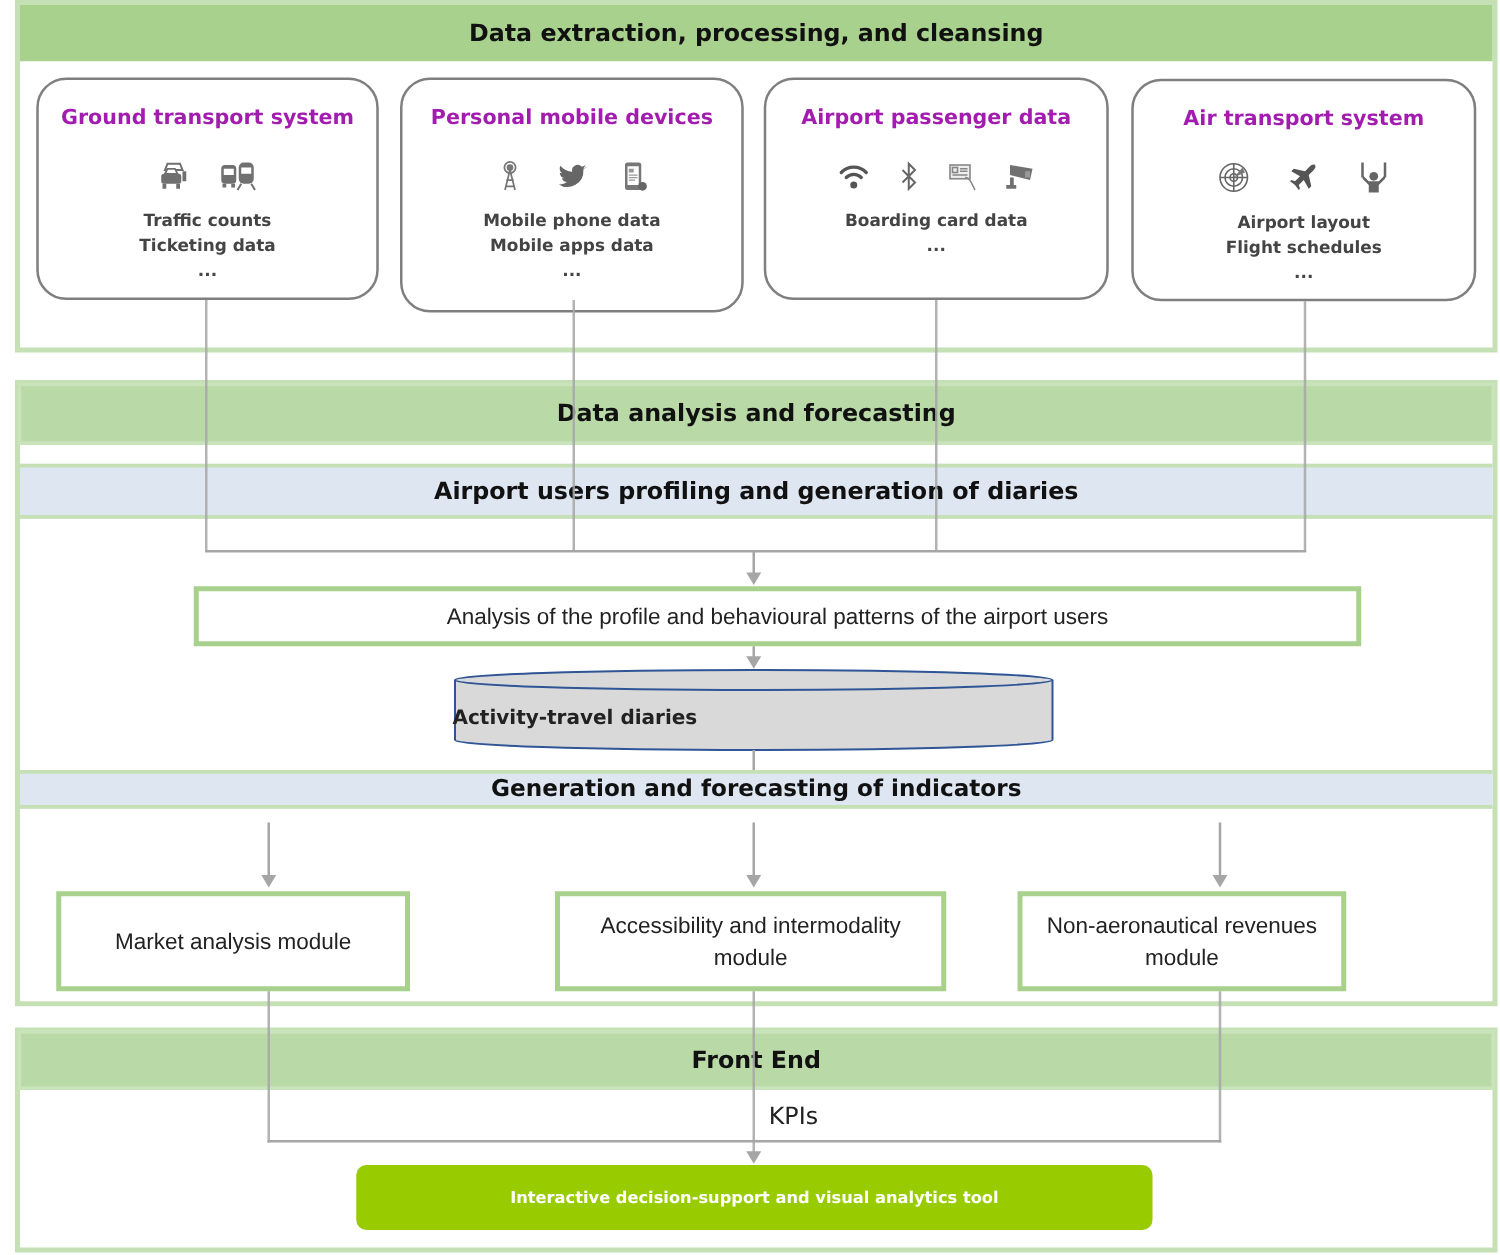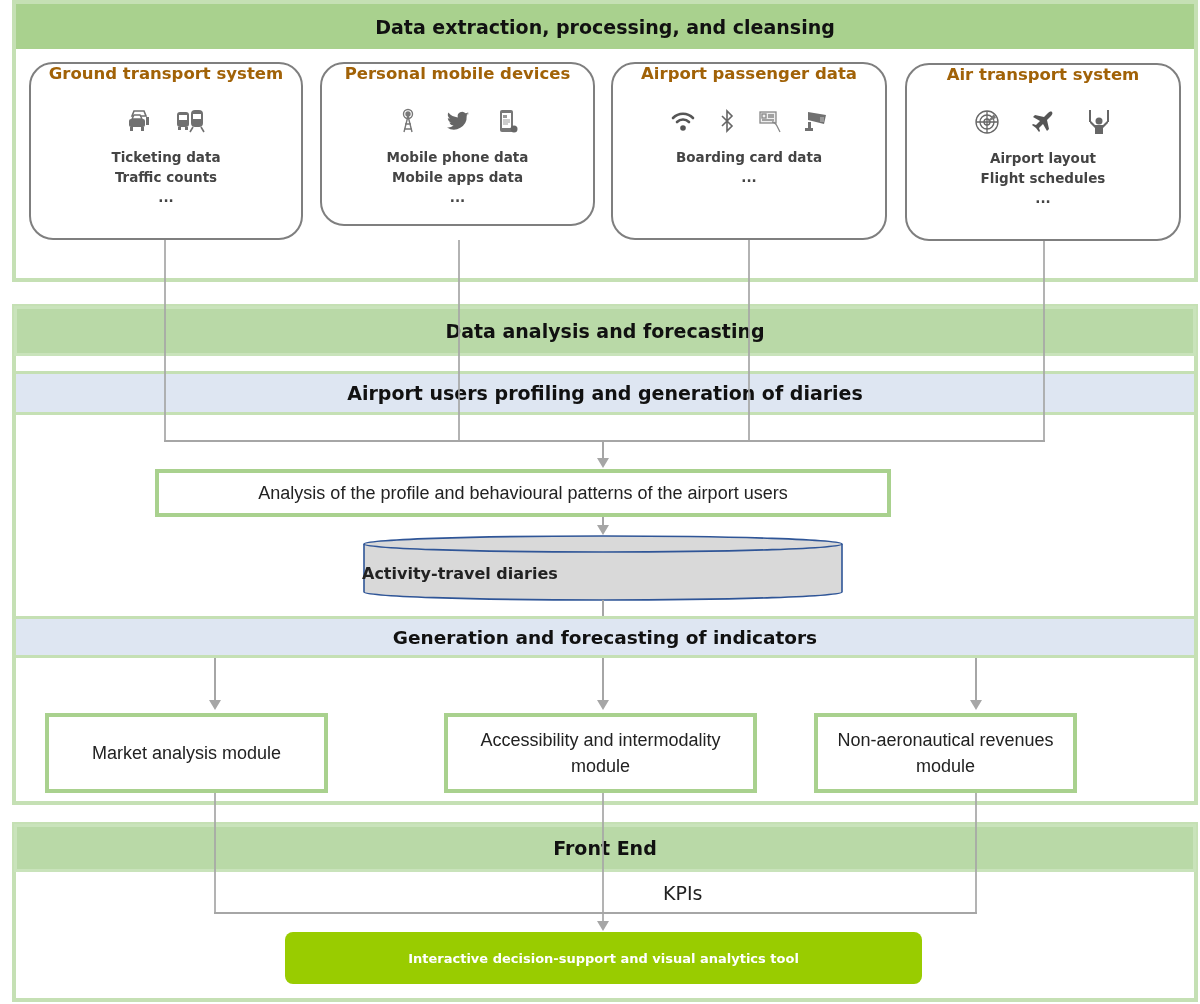--- a/index.html
+++ b/index.html
@@ -6,21 +6,21 @@
   body { width:1200px; height:1004px; position:relative; background:#ffffff; overflow:hidden;
          font-family:"Liberation Sans", sans-serif; }
   .abs { position:absolute; box-sizing:border-box; }
   .section { border:4px solid #c5e0b4; background:#ffffff; }
   .hdr { display:flex; align-items:center; justify-content:center; font-weight:bold; color:#111;
          font-family:"DejaVu Sans", sans-serif; font-size:19px; }
   .hdr-green1 { background:#a9d18e; }
   .hdr-green { background:#b9d9a7; border:3px solid #c9e3bb; }
   .hdr-blue { background:#dee6f2; border:3px solid #c5e0b4; border-left:none; border-right:none; }
   .card { border:2px solid #7f7f7f; border-radius:24px; background:#fff; text-align:center; color:#555; }
-  .card-title { font-family:"DejaVu Sans", sans-serif; font-size:16.5px; font-weight:bold; color:#a16207; margin-top:0; }
+  .card-title { font-family:"DejaVu Sans", sans-serif; font-size:16.5px; font-weight:bold; color:#a21caf; margin-top:20px; }
   .card-icons { display:flex; justify-content:center; gap:24px; margin-top:26px; height:28px; align-items:center; }
   .card-icons svg { width:26px; height:26px; }
   .card-line { font-family:"DejaVu Sans", sans-serif; font-size:13.5px; font-weight:bold; color:#444; line-height:20px; }
   .card-lines { margin-top:10px; }
   .vline { background:#a6a6a6; width:2px; }
   .hline { background:#a6a6a6; height:2px; }
   .arrowhead { width:0; height:0; border-left:6px solid transparent; border-right:6px solid transparent;
                border-top:10px solid #a6a6a6; }
   .gbox { border:4px solid #a9d18e; background:#fff; display:flex; align-items:center; justify-content:center;
           text-align:center; color:#222; font-size:18px; line-height:26px; }
@@ -59,27 +59,27 @@
             <rect x="15" y="2" width="12" height="17" rx="4"></rect>
             <rect x="17" y="6" width="8" height="5" fill="#fff"></rect>
             <path d="M17 19l-3 5M25 19l3 5" stroke="#707070" stroke-width="1.6"></path>
             <rect x="2" y="19" width="3" height="3"></rect>
             <rect x="9" y="19" width="3" height="3"></rect>
           </g>
         </svg>
     </span>
   </div>
   <div class="card-lines">
+    <div class="card-line">Traffic counts</div>
     <div class="card-line">Ticketing data</div>
-    <div class="card-line">Traffic counts</div>
-    <div class="card-line">...</div>
-  </div>
-</div>
-
-<div class="abs card" style="left:320px; top:62px; width:275px; height:164px;">
+    <div class="card-line">...</div>
+  </div>
+</div>
+
+<div class="abs card" style="left:320px; top:62px; width:275px; height:188px;">
   <div class="card-title">Personal mobile devices</div>
   <div class="card-icons">
     <span>
       <svg viewBox="0 0 26 26">
           <g fill="none" stroke="#777" stroke-width="1.4">
             <circle cx="13" cy="6" r="2" fill="#777"></circle>
             <circle cx="13" cy="6" r="4.5"></circle>
             <path d="M13 8l-4 16M13 8l4 16M10 16h6M9 21h8"></path>
           </g>
         </svg>
@@ -198,36 +198,36 @@
 </div>
 
 <div class="abs vline" style="left:164px; top:240px; height:201px; opacity:.85;"></div>
 <div class="abs vline" style="left:458px; top:240px; height:201px; opacity:.85;"></div>
 <div class="abs vline" style="left:748px; top:240px; height:201px; opacity:.85;"></div>
 <div class="abs vline" style="left:1043px; top:241px; height:200px; opacity:.85;"></div>
 <div class="abs hline" style="left:164px; top:440px; width:881px;"></div>
 <div class="abs vline" style="left:602px; top:440px; height:20px;"></div>
 <div class="abs arrowhead" style="left:597px; top:458px;"></div>
 
-<div class="abs gbox" style="left:155px; top:469px; width:736px; height:48px;">
+<div class="abs gbox" style="left:155px; top:469px; width:934px; height:48px;">
   <span>Analysis of the profile and behavioural patterns of the airport users</span>
 </div>
 
 <div class="abs vline" style="left:602px; top:517px; height:10px;"></div>
 <div class="abs arrowhead" style="left:597px; top:525px;"></div>
 
 <svg class="abs" style="left:362px; top:534px;" width="482" height="68" viewBox="0 0 482 68">
   <path d="M2 10 L2 58 A239 8 0 0 0 480 58 L480 10" fill="#d9d9d9" stroke="#2f5597" stroke-width="1.6"></path>
   <ellipse cx="241" cy="10" rx="239" ry="8" fill="#d9d9d9" stroke="#2f5597" stroke-width="1.6"></ellipse>
 </svg>
 <div class="abs" style="left:362px; top:564px; width:482px; text-align:left; font-weight:bold; font-size:16px; color:#222; font-family:'DejaVu Sans', sans-serif;">Activity-travel diaries</div>
 
 <div class="abs vline" style="left:602px; top:600px; height:18px;"></div>
 
-<div class="abs hdr hdr-blue" style="left:16px; top:616px; width:1178px; height:42px; font-size:18.5px;">
+<div class="abs hdr hdr-blue" style="left:16px; top:616px; width:1178px; height:31px; font-size:18.5px;">
   <span>Generation and forecasting of indicators</span>
 </div>
 
 <div class="abs vline" style="left:214px; top:658px; height:44px;"></div>
 <div class="abs arrowhead" style="left:209px; top:700px;"></div>
 <div class="abs vline" style="left:602px; top:658px; height:44px;"></div>
 <div class="abs arrowhead" style="left:597px; top:700px;"></div>
 <div class="abs vline" style="left:975px; top:658px; height:44px;"></div>
 <div class="abs arrowhead" style="left:970px; top:700px;"></div>
 
@@ -254,17 +254,17 @@
 <div class="abs hdr hdr-green" style="left:14px; top:824px; width:1182px; height:48px;">
   <span>Front End</span>
 </div>
 
 <div class="abs vline" style="left:214px; top:793px; height:121px; opacity:.85;"></div>
 <div class="abs vline" style="left:602px; top:793px; height:130px; opacity:.85;"></div>
 <div class="abs vline" style="left:975px; top:793px; height:121px; opacity:.85;"></div>
 <div class="abs hline" style="left:214px; top:912px; width:763px;"></div>
 <div class="abs arrowhead" style="left:597px; top:921px;"></div>
 
-<div class="abs kpi" style="left:615px; top:882px;margin-left:48px;">KPIs</div>
+<div class="abs kpi" style="left:615px; top:882px;">KPIs</div>
 
 <div class="abs tool-btn" style="left:285px; top:932px; width:637px; height:52px;">
   <span>Interactive decision-support and visual analytics tool</span>
 </div>
 
 </body></html>

